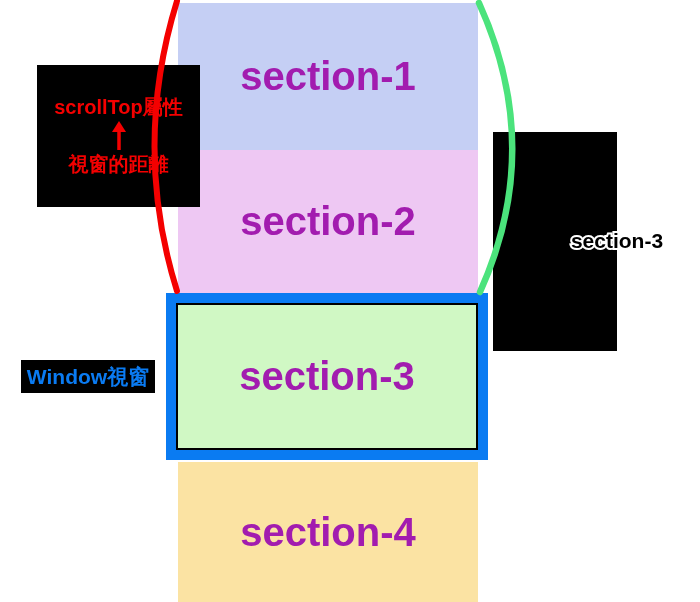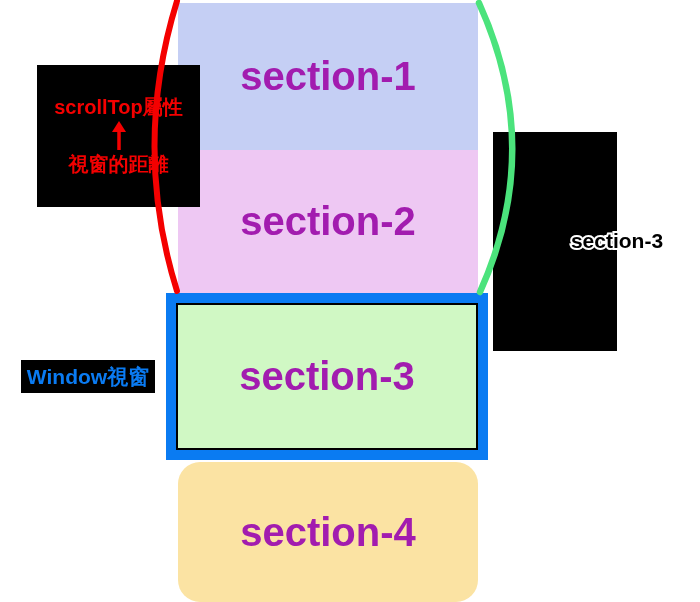--- a/index.html
+++ b/index.html
@@ -136,21 +136,21 @@
   </div>
 
   <div class="abs section-block" id="sec2" style="background-color: rgb(238, 200, 243); text-align: center;">
     <span class="section-label">section-2</span>
   </div>
 
   <div class="abs" id="win-frame" style="background-color: rgb(208, 248, 196); border-color: rgb(10, 123, 242);">
     <span class="section-label">section-3</span>
   </div>
 
-  <div class="abs section-block" id="sec4" style="background-color: rgb(251, 227, 163); border-radius: 22px;">
+  <div class="abs section-block" id="sec4" style="background-color: rgb(251, 227, 163);">
     <span class="section-label">section-4</span>
   </div>
 
   <div class="abs" id="scrolltop-note" style="background-color: rgb(0, 0, 0);">
     <span class="note-red-text" style="color: rgb(244, 0, 0);">scrollTop屬性</span>
     <span class="arrow-wrap">
       <svg width="18" height="30" viewBox="0 0 18 30">
         <polygon points="9,0 2,11 16,11" fill="#f40000"></polygon>
         <line x1="9" y1="9" x2="9" y2="29" stroke-width="3.5" stroke="#f40000"></line>
       </svg>

